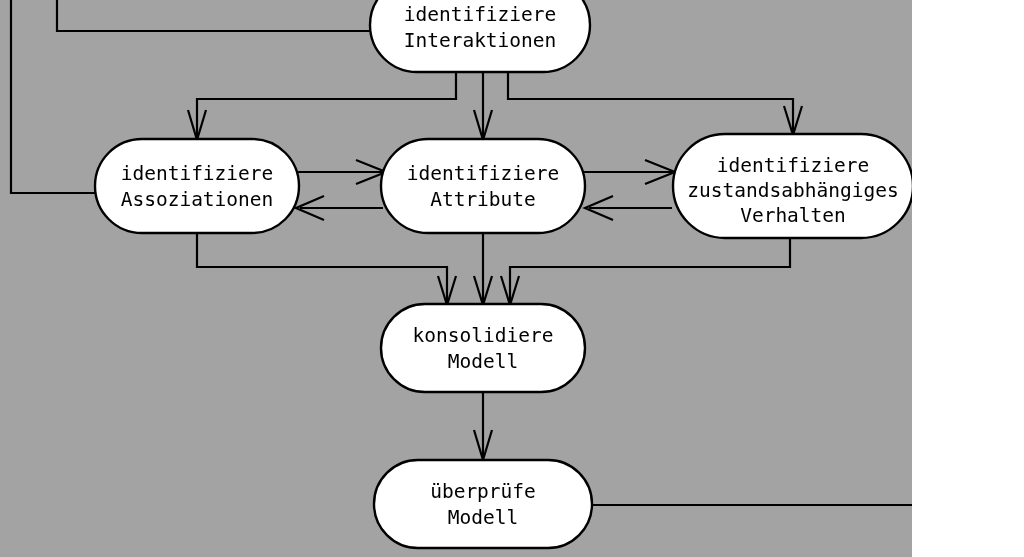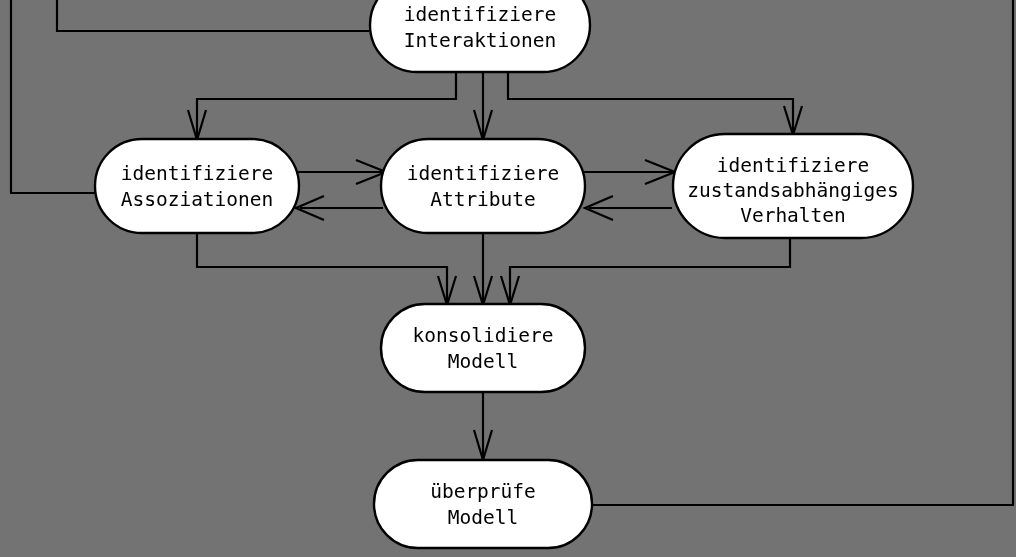--- a/index.html
+++ b/index.html
@@ -5,23 +5,23 @@
   html, body {
     margin: 0;
     padding: 0;
     background: #ffffff;
   }
   body {
     font-family: "DejaVu Sans Mono", "Liberation Mono", monospace;
   }
   #diagram-root {
     position: relative;
-    width: 1016px;
+    width: 912px;
     height: 557px;
-    background: #737373;
+    background: #a3a3a3;
     overflow: hidden;
   }
   #flow-svg {
     position: absolute;
     top: 0;
     left: 0;
     width: 1024px;
     height: 557px;
     display: block;
   }

